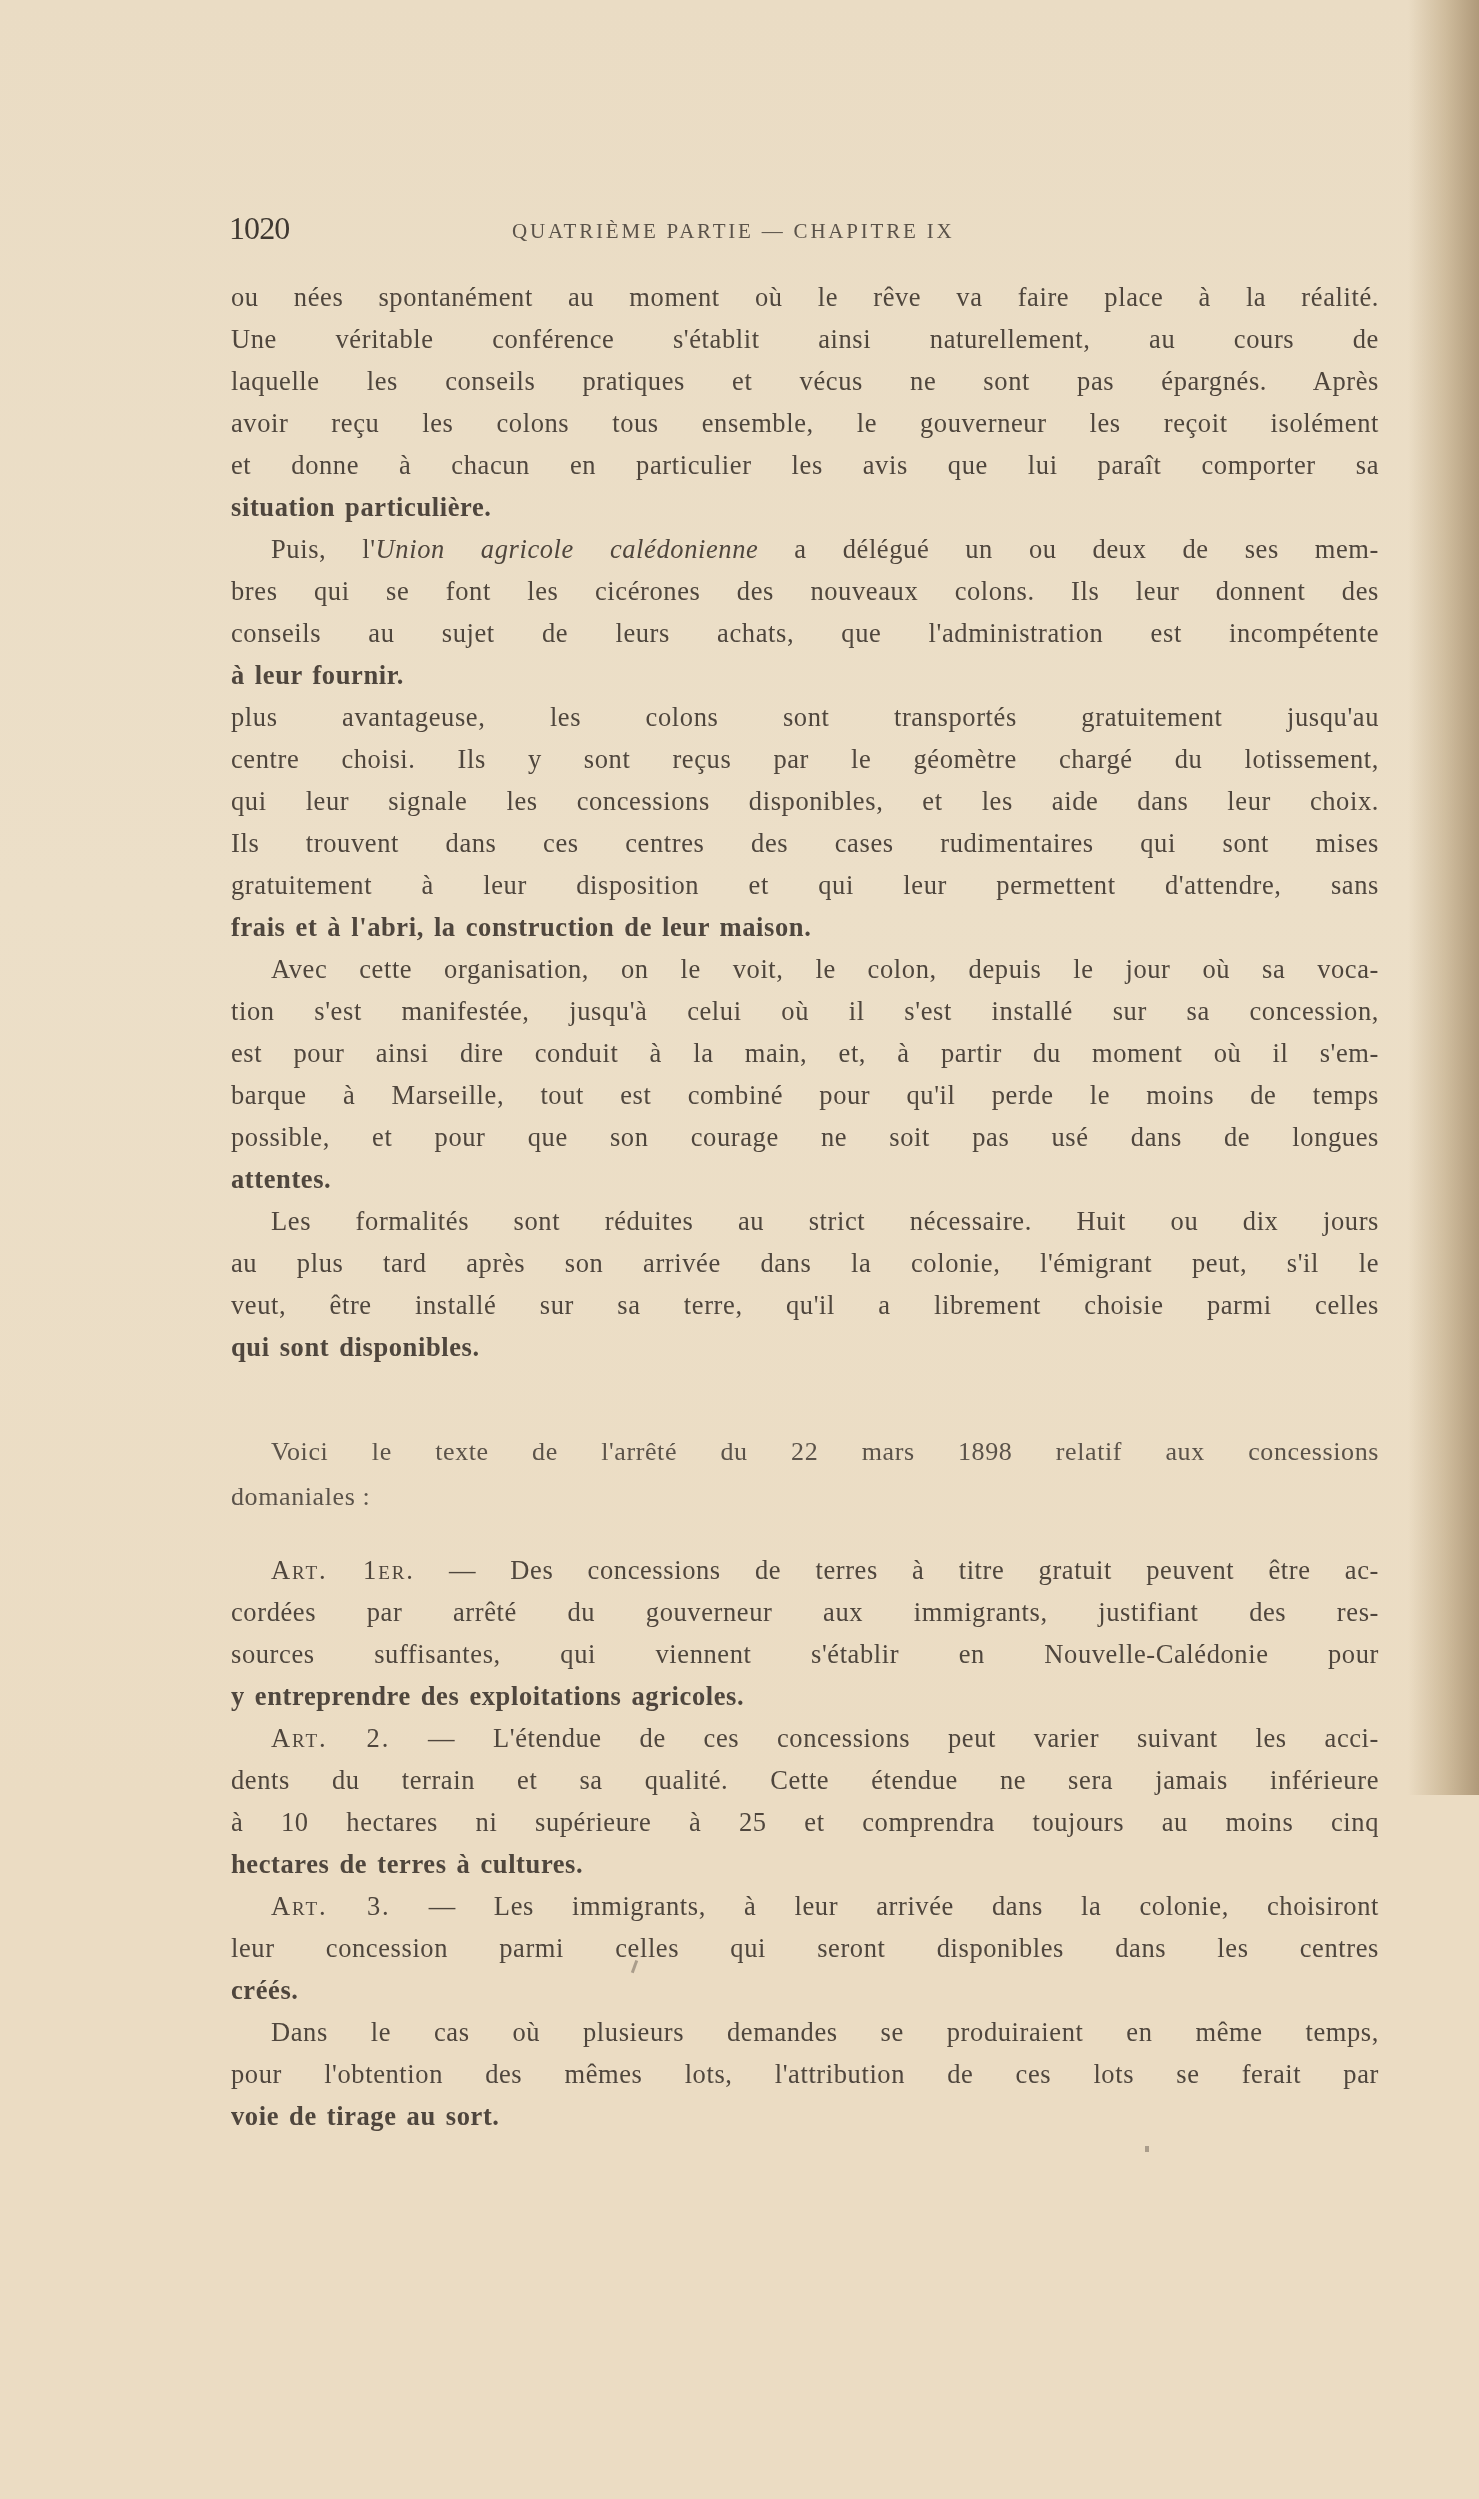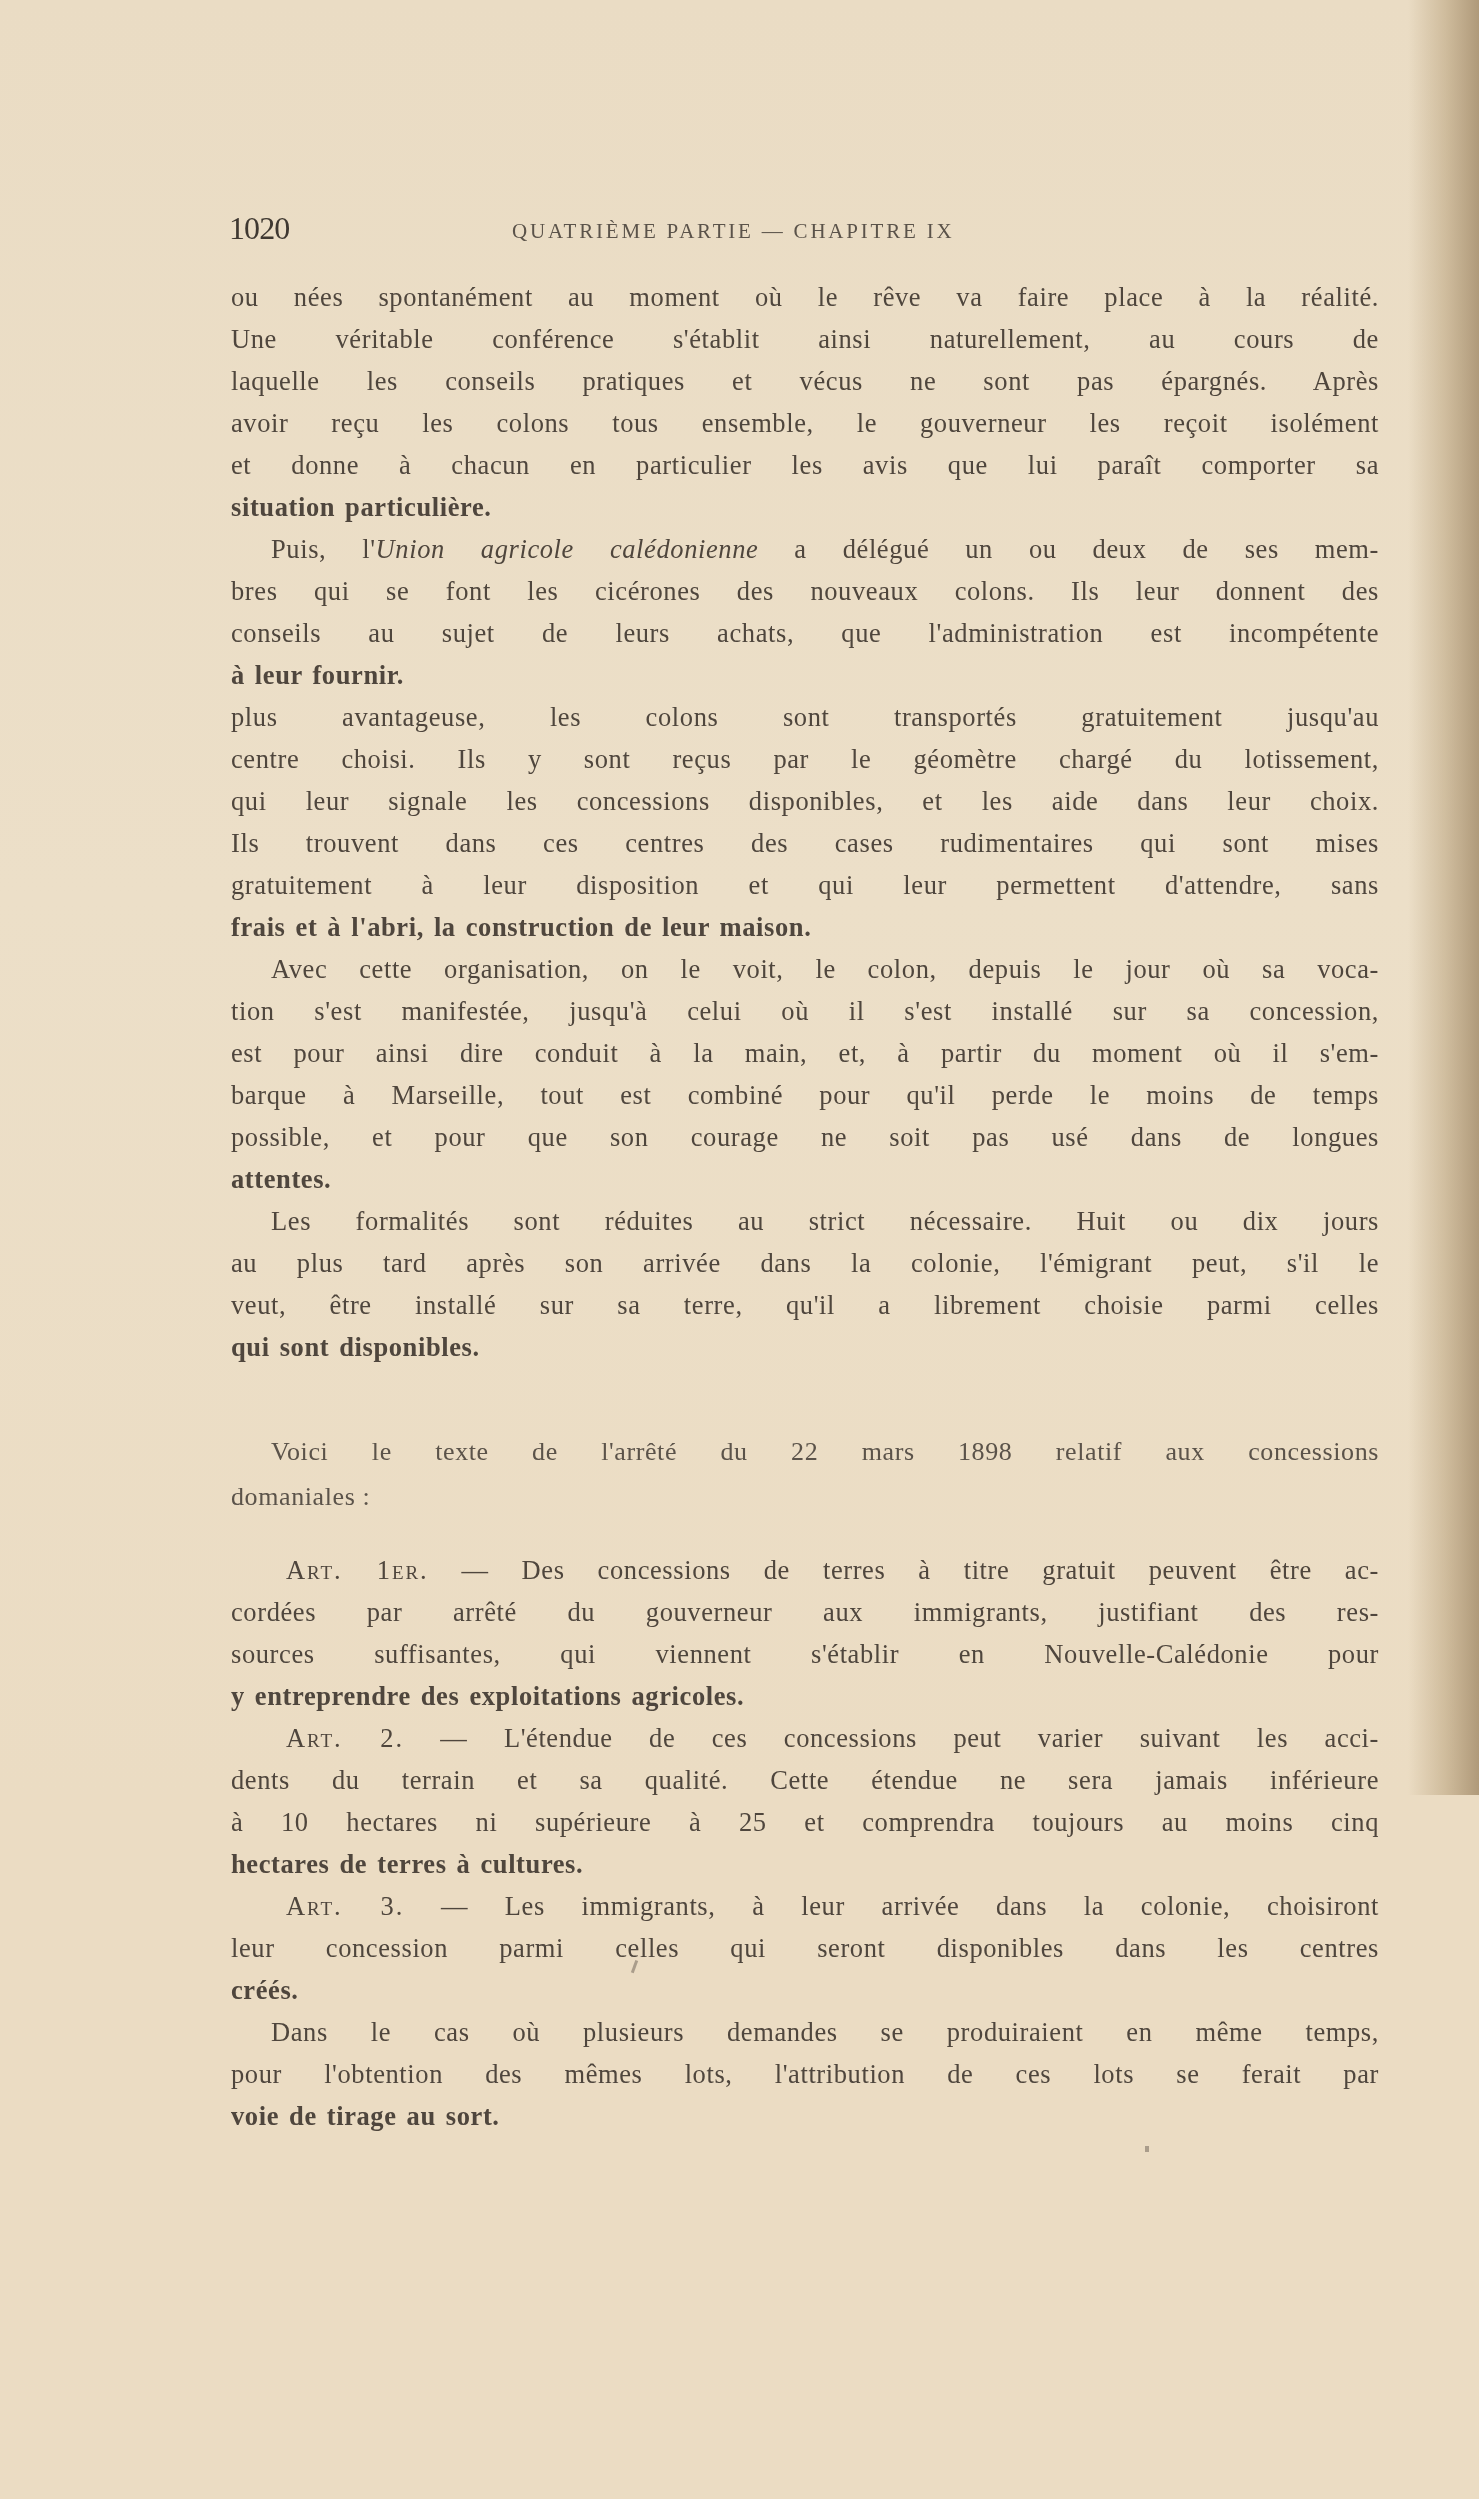--- a/index.html
+++ b/index.html
@@ -61,21 +61,21 @@
       white-space: nowrap;
       text-align: justify;
       text-align-last: justify;
       letter-spacing: 0.6px;
       word-spacing: 2.8px;
       color: #4f463d;
     }
     .line.last { text-align-last: left; font-weight: bold; }
     .line.indent { padding-left: 40px; }
     .italic { font-style: italic; }
-    .sc { font-variant: small-caps; letter-spacing: 1.9px; margin-left: 15px; }
+    .sc { font-variant: small-caps; letter-spacing: 1.9px; }
     .intro-block {
       position: absolute;
       left: 231px;
       top: 1429px;
       width: 1148px;
     }
     .intro-line {
       font-size: 26px;
       height: 45px;
       line-height: 45px;

